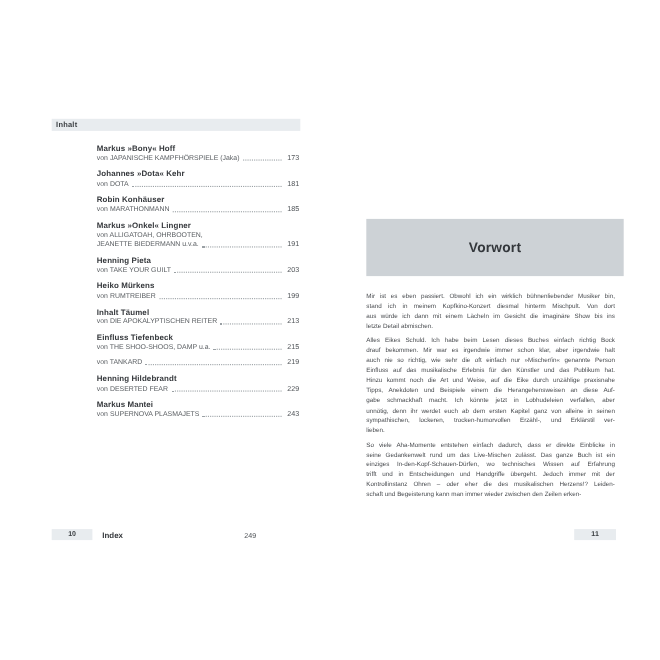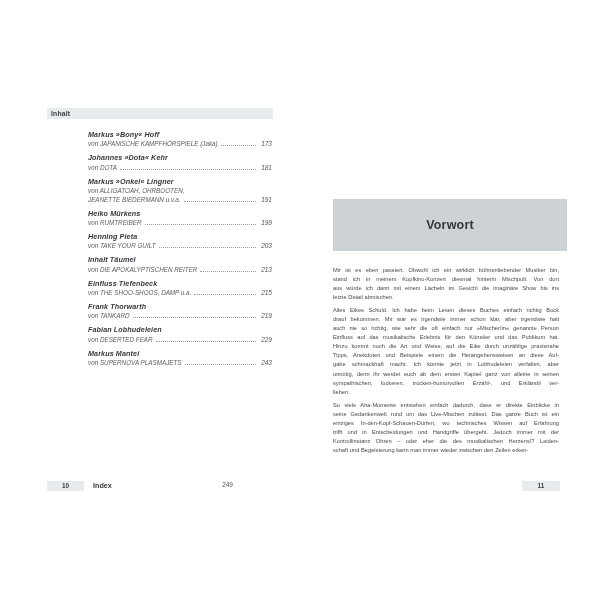--- a/index.html
+++ b/index.html
@@ -19,21 +19,21 @@
     background: #e8ecef;
     display: flex; align-items: center;
   }
   .inhalt-label {
     font-size: 6.8px; font-weight: bold; color: #3a3e42;
     padding-left: 4px; letter-spacing: 0.2px;
   }
   .toc-list {
     position: absolute; left: 88px; top: 130px; width: 184px;
   }
-  .toc-entry { margin-bottom: 5px; font-style: italic; }
+  .toc-entry { margin-bottom: 5px; }
   .toc-name {
     font-size: 7.2px; font-weight: bold; color: #35383c;
     line-height: 9.3px; letter-spacing: 0.1px;
   }
   .toc-subpre {
     font-size: 6.3px; color: #5a5e62; line-height: 9px;
   }
   .toc-subrow { display: flex; align-items: flex-end; }
   .toc-sub {
     font-size: 6.3px; color: #5a5e62; line-height: 9px; white-space: nowrap;
@@ -41,21 +41,21 @@
   .leader {
     flex: 1; border-bottom: 1px dotted #9aa0a4;
     margin: 0 2px 2px 3px; min-width: 4px;
   }
   .toc-page {
     font-size: 6.5px; color: #515559; line-height: 9px;
     min-width: 14px; text-align: right; white-space: nowrap;
   }
   .toc-footer {
     position: absolute; left: 47px; top: 481px; width: 186px;
-    display: flex; align-items: flex-start;
+    display: flex; align-items: flex-end;
   }
   .page-badge {
     width: 37px; height: 9.5px; background: #e8ecef;
     font-size: 6.4px; font-weight: bold; color: #3c4044;
     text-align: center; line-height: 9.5px;
   }
   .index-label {
     margin-left: 9px; font-size: 7.2px; font-weight: bold; color: #35383c;
   }
   .footer-spacer { flex: 1; }
@@ -109,80 +109,87 @@
 
     <div class="toc-entry">
       <div class="toc-name">Johannes »Dota« Kehr</div>
       <div class="toc-subrow">
         <span class="toc-sub">von DOTA</span>
         <span class="leader"></span>
         <span class="toc-page">181</span>
       </div>
     </div>
 
+    <div class="toc-entry">
+      <div class="toc-name">Robin Konhäuser</div>
+      <div class="toc-subrow">
+        <span class="toc-sub">von MARATHONMANN</span>
+        <span class="leader"></span>
+        <span class="toc-page">185</span>
+      </div>
+    </div>
 
     <div class="toc-entry">
       <div class="toc-name">Markus »Onkel« Lingner</div>
       <div class="toc-subpre">von ALLIGATOAH, OHRBOOTEN,</div>
       <div class="toc-subrow">
         <span class="toc-sub">JEANETTE BIEDERMANN u.v.a.</span>
         <span class="leader"></span>
         <span class="toc-page">191</span>
       </div>
     </div>
 
     <div class="toc-entry">
+      <div class="toc-name">Henning Pieta</div>
+      <div class="toc-subrow">
+        <span class="toc-sub">von TAKE YOUR GUILT</span>
+        <span class="leader"></span>
+        <span class="toc-page">203</span>
+      </div>
+    </div>
+
+    <div class="toc-entry">
       <div class="toc-name">Heiko Mürkens</div>
       <div class="toc-subrow">
         <span class="toc-sub">von RUMTREIBER</span>
         <span class="leader"></span>
         <span class="toc-page">199</span>
       </div>
     </div>
 
-    <div class="toc-entry">
-      <div class="toc-name">Henning Pieta</div>
-      <div class="toc-subrow">
-        <span class="toc-sub">von TAKE YOUR GUILT</span>
-        <span class="leader"></span>
-        <span class="toc-page">203</span>
-      </div>
-    </div>
-
 
     <div class="toc-entry">
       <div class="toc-name">Inhalt Täumel</div>
       <div class="toc-subrow">
         <span class="toc-sub">von DIE APOKALYPTISCHEN REITER</span>
         <span class="leader"></span>
         <span class="toc-page">213</span>
       </div>
     </div>
 
     <div class="toc-entry">
       <div class="toc-name">Einfluss Tiefenbeck</div>
       <div class="toc-subrow">
         <span class="toc-sub">von THE SHOO-SHOOS, DAMP u.a.</span>
         <span class="leader"></span>
         <span class="toc-page">215</span>
       </div>
     </div>
 
     <div class="toc-entry">
-      <div class="toc-name">Frank Thorwarth</div>
       <div class="toc-subrow">
         <span class="toc-sub">von TANKARD</span>
         <span class="leader"></span>
         <span class="toc-page">219</span>
       </div>
     </div>
 
 
     <div class="toc-entry">
-      <div class="toc-name">Fabian Lobhudeleien</div>
+      <div class="toc-name">Henning Hildebrandt</div>
       <div class="toc-subrow">
         <span class="toc-sub">von DESERTED FEAR</span>
         <span class="leader"></span>
         <span class="toc-page">229</span>
       </div>
     </div>
 
 
     <div class="toc-entry">
       <div class="toc-name">Markus Mantei</div>

